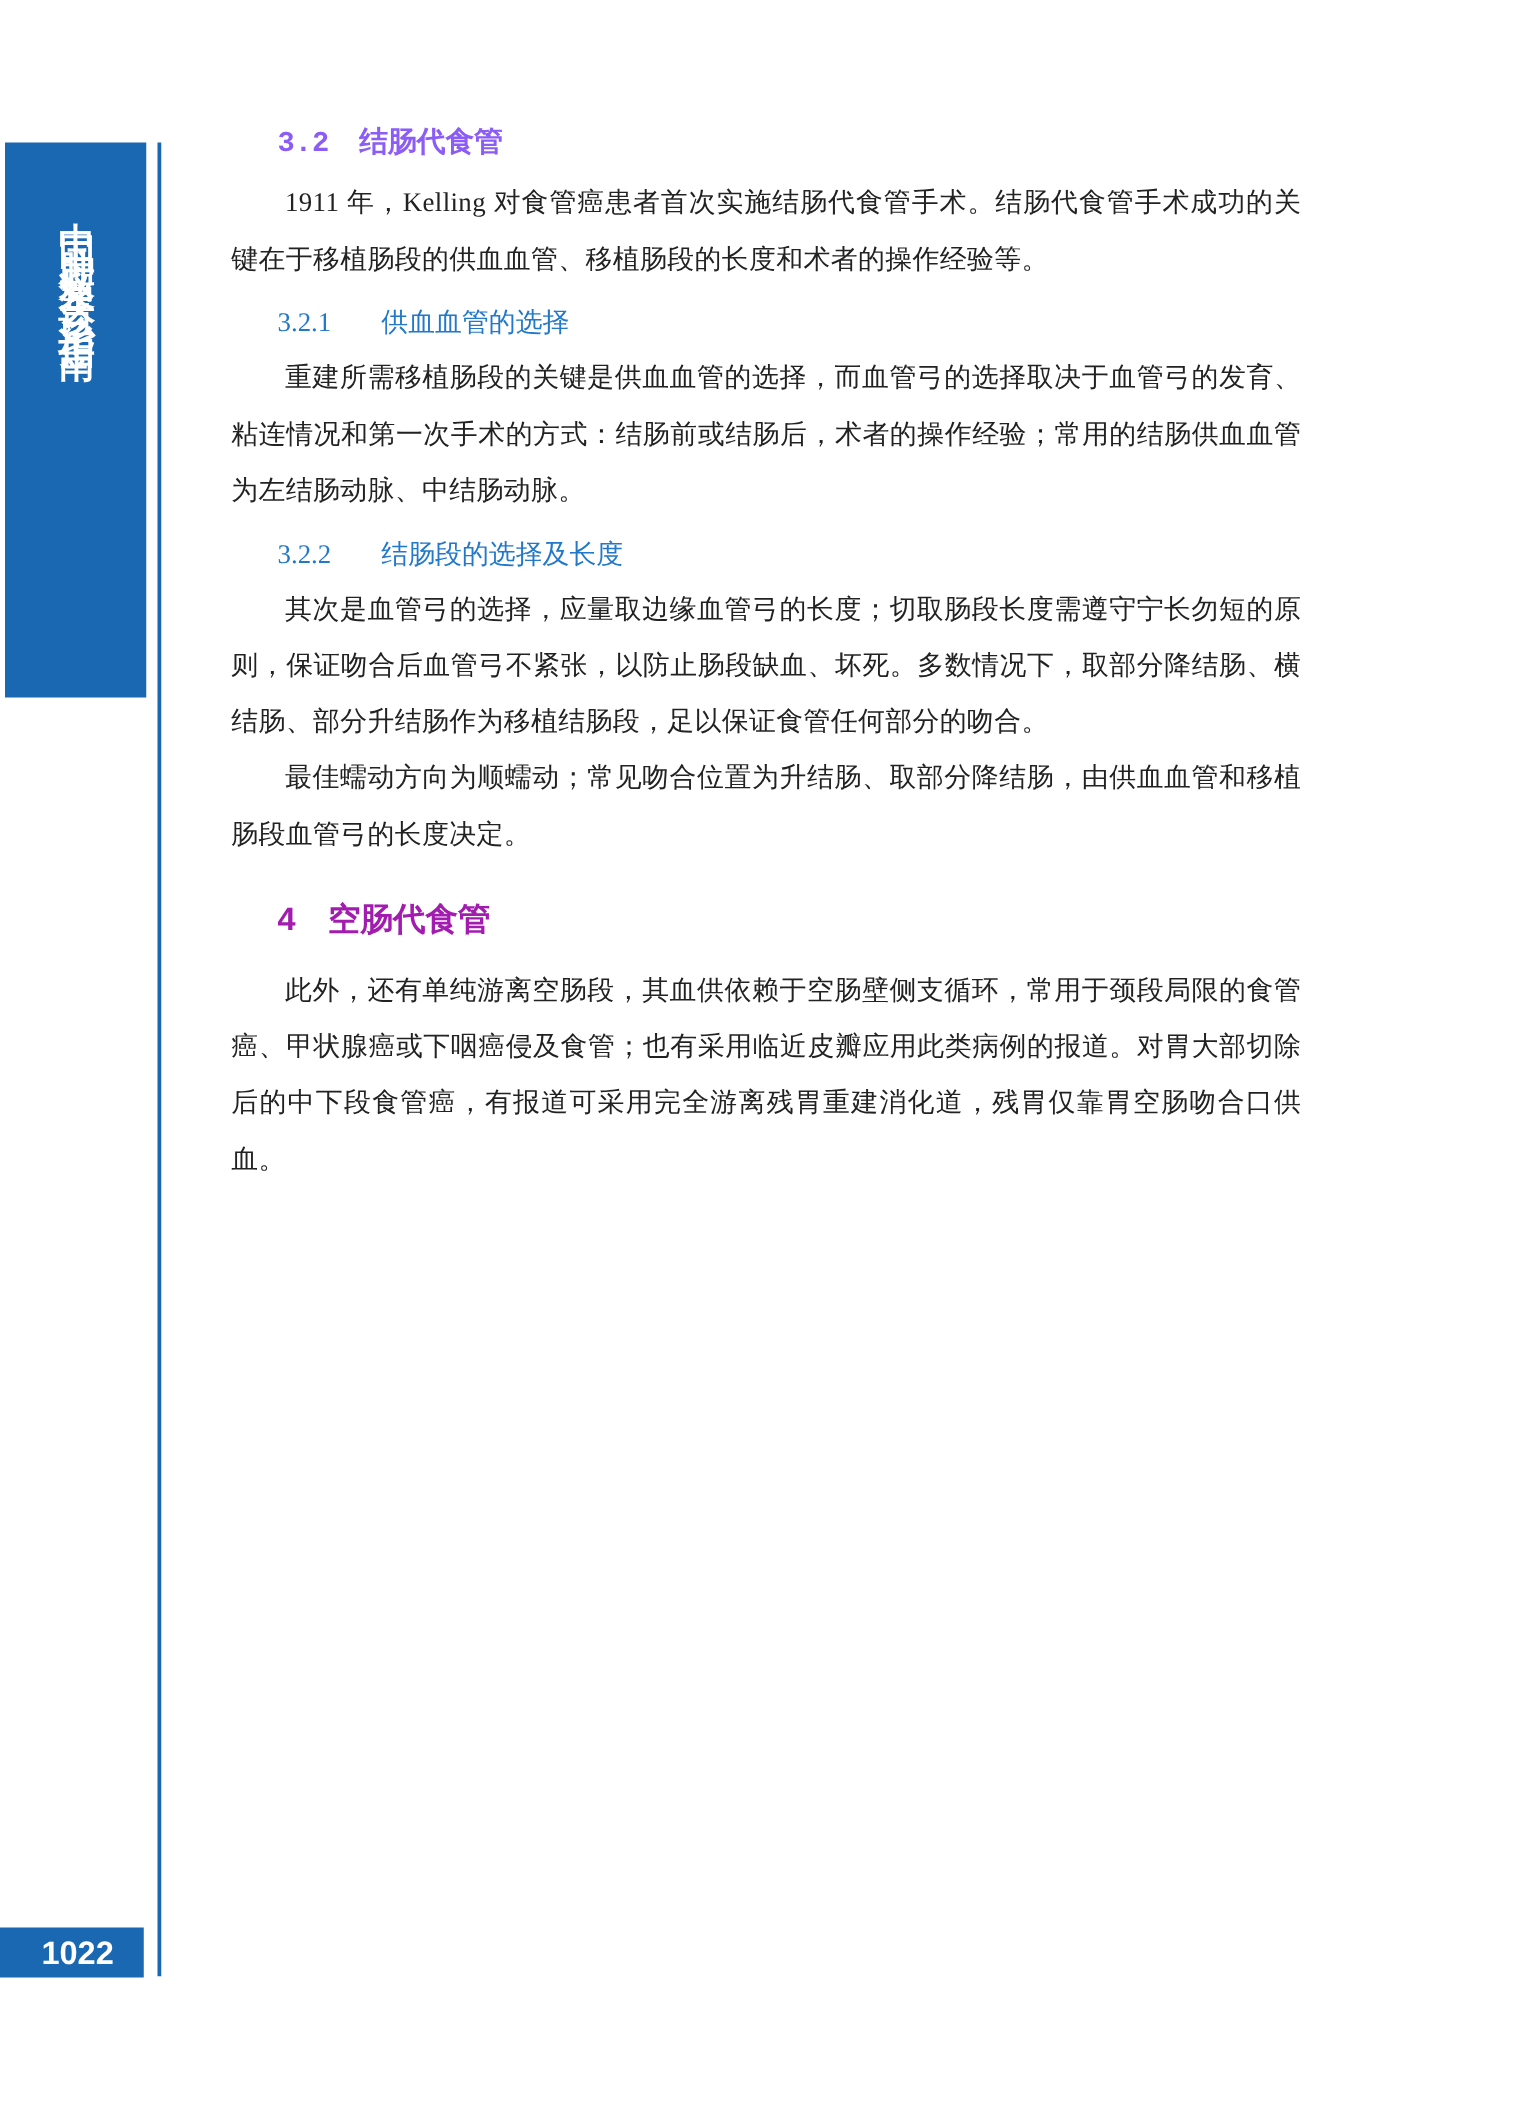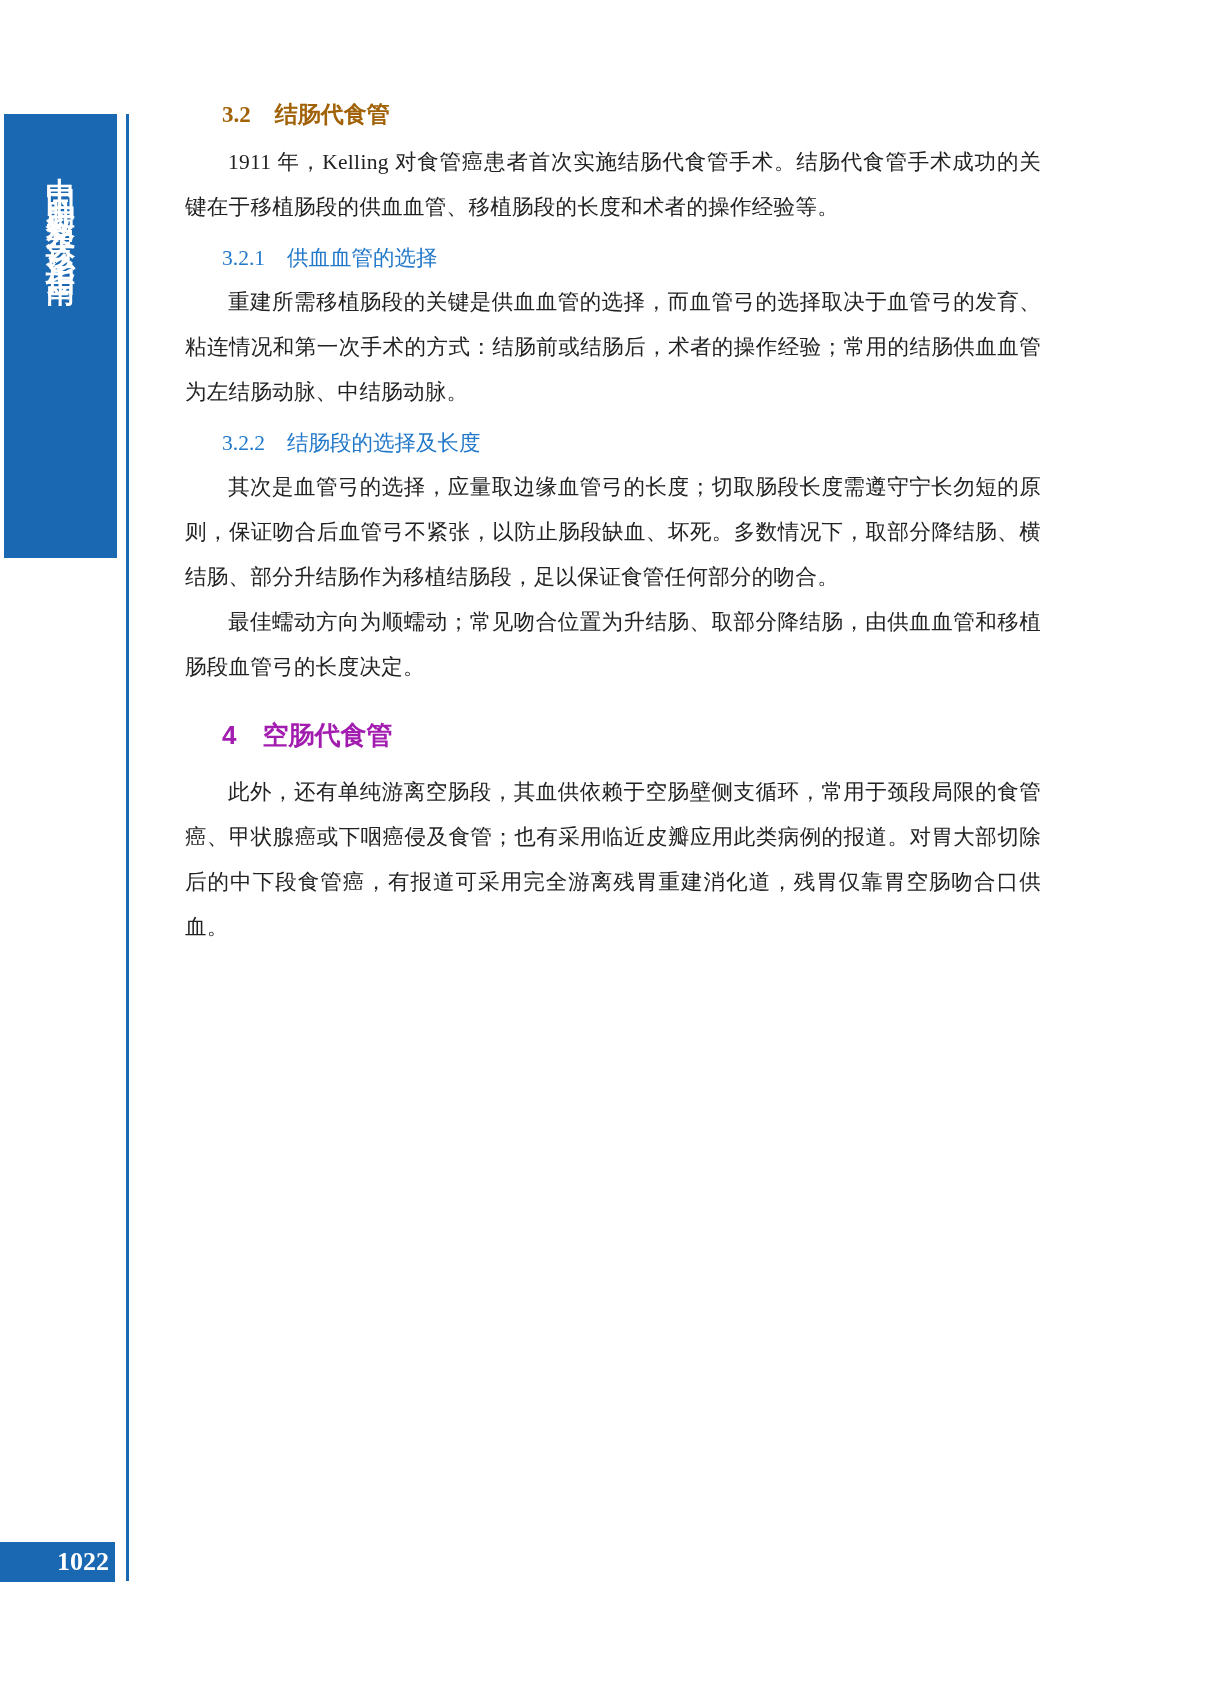--- a/index.html
+++ b/index.html
@@ -31,47 +31,47 @@
   .v-divider{
     position:absolute;left:126px;top:114px;width:3px;height:1467px;
     background:#1a67b2;
   }
   
   .page-num-box{
     position:absolute;left:0;top:1542px;width:115px;height:40px;
     background:#1a67b2;
     color:#ffffff;
     display:flex;align-items:center;justify-content:flex-end;
-    box-sizing:border-box;padding-right:6px;
-    font-family:Liberation Serif, serif;
+    box-sizing:border-box;padding-right:24px;
+    font-family:Liberation Sans, sans-serif;
     font-weight:bold;font-size:26px;
   }
   
   .content{
     position:absolute;left:185px;top:100px;width:856px;
     color:#222222;
   }
   .h-sub{ 
-    color:#a16207;
-    font-family:Liberation Serif, serif;
+    color:#8b5cf6;
+    font-family:Liberation Mono, monospace;
     font-weight:bold;
     font-size:23px;line-height:30px;
     margin:0 0 10px 0;
     text-indent:37px;
   }
   .h-sub .num{margin-right:24px;}
   .h-minor{ 
     color:#2278c9;
     font-family:"Liberation Serif","DejaVu Serif",serif;
     font-weight:normal;
     font-size:21.5px;line-height:32px;
     margin:12px 0 6px 0;
     text-indent:37px;
   }
-  .h-minor .num{margin-right:22px;}
+  .h-minor .num{margin-right:40px;}
   .h-main{ 
     color:#a21caf;
     font-family:"Liberation Sans","DejaVu Sans",sans-serif;
     font-weight:bold;
     font-size:26px;line-height:34px;
     margin:28px 0 18px 0;
     text-indent:37px;
   }
   .h-main .num{margin-right:26px;}
   .content p{

